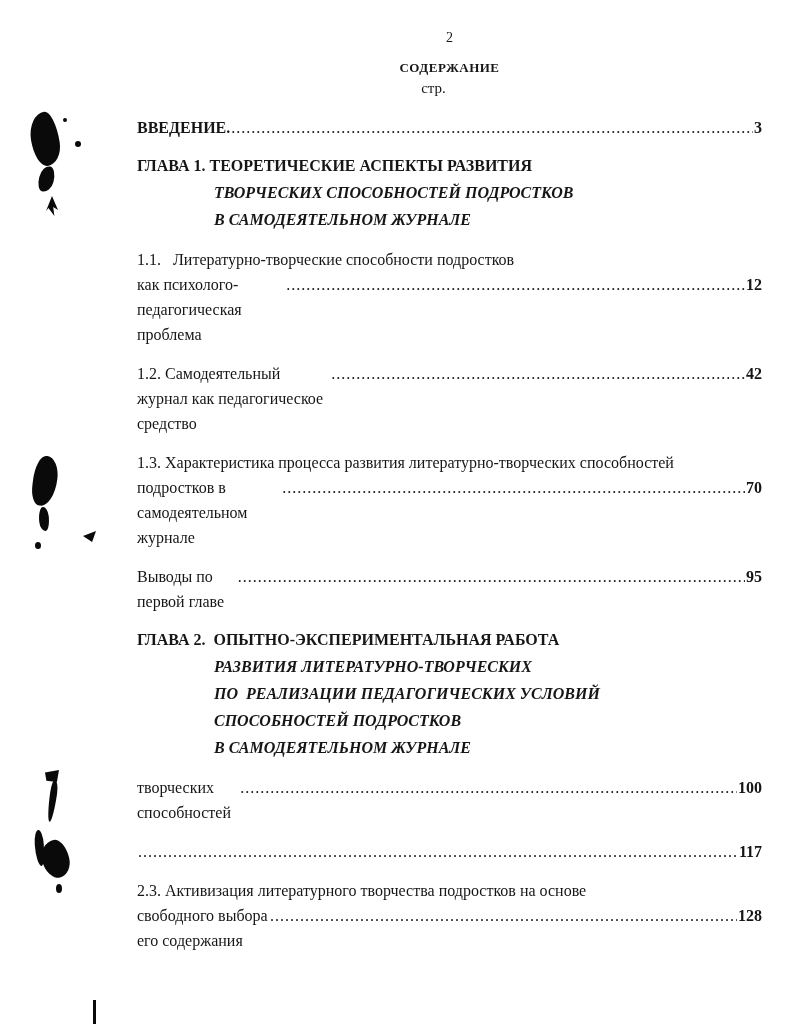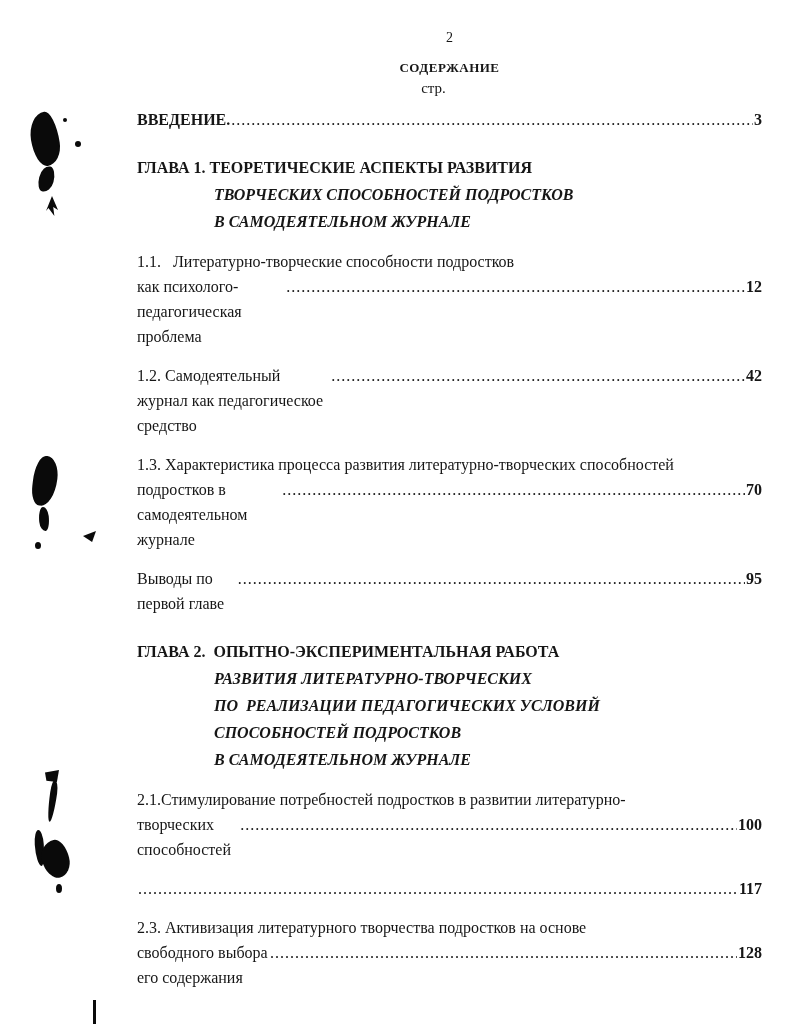--- a/index.html
+++ b/index.html
@@ -17,22 +17,22 @@
     padding: 30px 30px 0 137px;
   }
   .pagenum { text-align: center; font-size: 14px; }
   .doc-title {
     text-align: center; font-weight: bold; font-size: 13px;
     letter-spacing: 0.5px; margin-top: 14px;
   }
   .str-label { text-align: center; font-size: 15px; margin-top: 4px; padding-right: 32px; }
   .toc { margin-top: 0; }
   .entry { font-size: 16px; line-height: 25px; margin-top: 14px; }
-  .entry.chapter { font-weight: bold; margin-top: 22px; line-height: 27px; }
-  .entry.back { font-weight: bold; margin-top: 10px; }
+  .entry.chapter { font-weight: bold; margin-top: 12px; line-height: 27px; }
+  .entry.back { font-weight: bold; margin-top: 18px; }
   .line { display: flex; align-items: baseline; }
   .line > span { white-space: pre-wrap; }
   .entry.chapter .line.cont { padding-left: 77px; font-style: italic; }
   .dots { flex: 1 1 auto; overflow: hidden; white-space: nowrap; margin: 0 1px; font-weight: normal; }
   .dots::after {
     content: "..........................................................................................................................................................................";
     letter-spacing: 1px;
   }
   .pg { flex: 0 0 auto; font-weight: bold; }
   .entry.back .pg, .entry.back .dots { font-weight: normal; }
@@ -143,23 +143,20 @@
           <span>ПО  РЕАЛИЗАЦИИ ПЕДАГОГИЧЕСКИХ УСЛОВИЙ</span>
         </div>
         <div class="line cont">
           <span>СПОСОБНОСТЕЙ ПОДРОСТКОВ</span>
         </div>
         <div class="line cont">
           <span>В САМОДЕЯТЕЛЬНОМ ЖУРНАЛЕ</span>
         </div>
       </div>
       <div class="entry item">
-        <div class="line">
-          <span>2.1.Стимулирование потребностей подростков в развитии литературно-</span>
-        </div>
         <div class="line cont">
           <span>творческих способностей</span>
           <span class="dots"></span>
           <span class="pg">100</span>
         </div>
       </div>
       <div class="entry item">
         <div class="line cont">
           <span class="dots"></span>
           <span class="pg">117</span>

